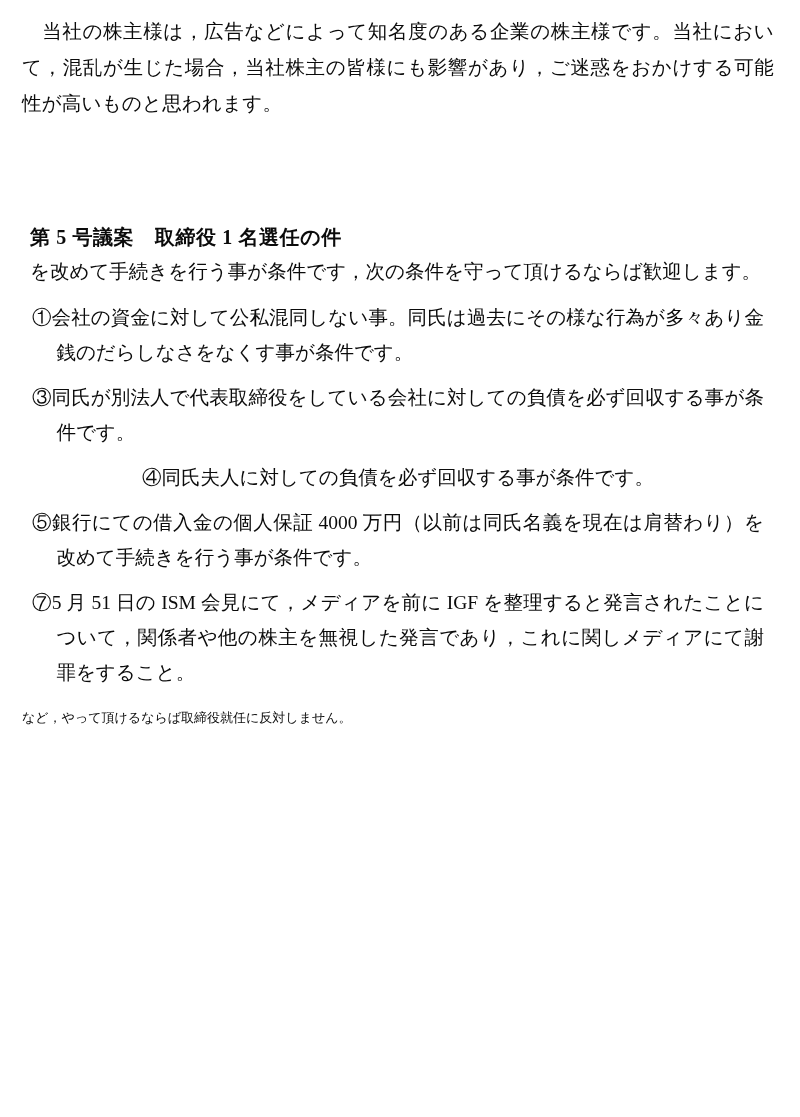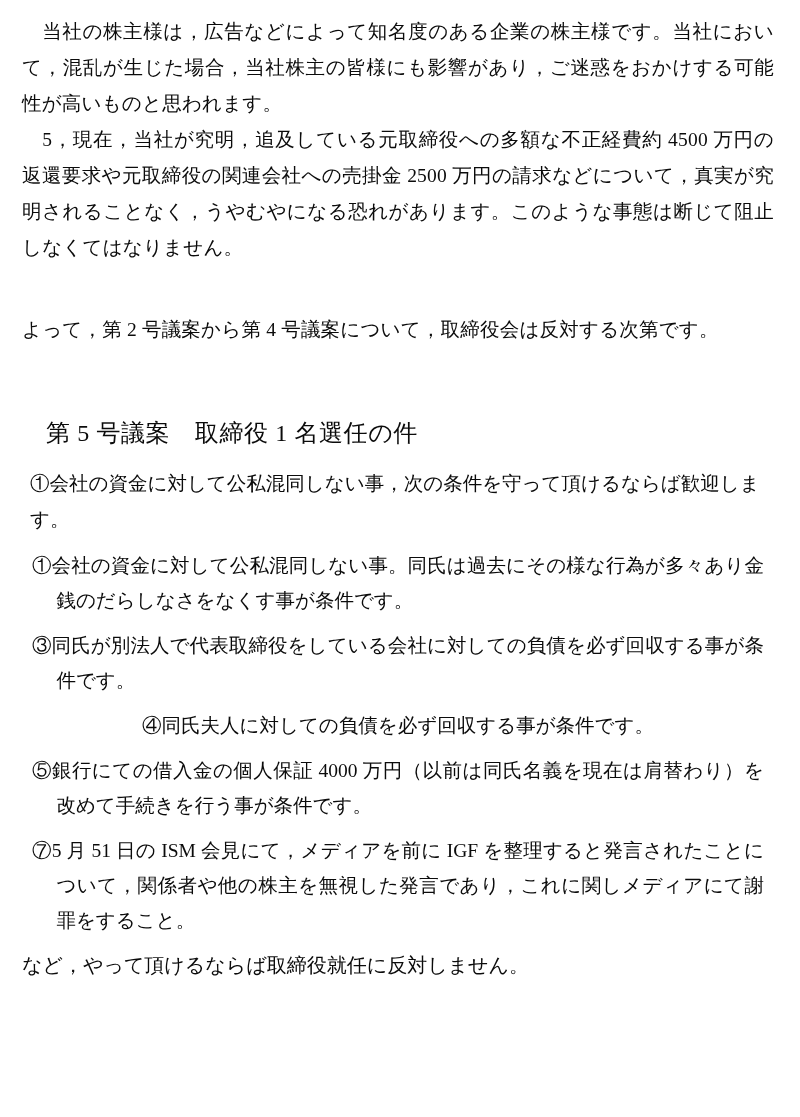--- a/index.html
+++ b/index.html
@@ -27,24 +27,24 @@
     line-height: 36px;
     text-align: justify;
     text-justify: inter-character;
     margin: 0;
     letter-spacing: 0.2px;
   }
   .blank-md { height: 46px; }
   .blank-lg { height: 52px; }
 
   .heading {
-    font-size: 24px;
+    font-size: 20px;
     line-height: 34px;
-    font-weight: normal;
-    margin: 16px;
+    font-weight: bold;
+    margin: 0;
     padding-left: 8px;
     letter-spacing: 0.6px;
   }
   .lead {
     font-size: 19.5px;
     line-height: 36px;
     margin: 0;
     padding-left: 8px;
   }
   .list {
@@ -58,43 +58,41 @@
     margin: 10px;
     padding-left: 1.25em;
     text-indent: -1.25em;
     text-align: justify;
     text-justify: inter-character;
   }
   .list li.no-justify {
     text-align: center;
   }
   .closing {
-    font-size: 20px;
+    font-size: 13px;
     line-height: 35px;
     margin: 0;
   }
 </style>
 </head>
 <body>
 
 <div class="page">
 
   <p class="para">　当社の株主様は，広告などによって知名度のある企業の株主様です。当社において，混乱が生じた場合，当社株主の皆様にも影響があり，ご迷惑をおかけする可能性が高いものと思われます。</p>
 
-  <p class="para">　5，現在，当社が究明，追及している元取締役への多額な不正経費約 4500 万円の返還要求や元取締役の関連会社への売掛金 2500 万円の請求などについて，真実が究明されることなく，うやむやになる恐れがあります。このような事態は断じて阻止しなくてはなりません。</p>
 
   <div class="blank-md"></div>
 
-  <p class="para">よって，第 2 号議案から第 4 号議案について，取締役会は反対する次第です。</p>
 
   <div class="blank-lg"></div>
 
   <h2 class="heading">第 5 号議案　取締役 1 名選任の件</h2>
 
-  <p class="lead">①会社の資金に対して公私混同しない事，次の条件を守って頂けるならば歓迎します。</p>
+  <p class="lead">を改めて手続きを行う事が条件です，次の条件を守って頂けるならば歓迎します。</p>
 
   <ul class="list">
     <li>①会社の資金に対して公私混同しない事。同氏は過去にその様な行為が多々あり金銭のだらしなさをなくす事が条件です。</li>
     <li>③同氏が別法人で代表取締役をしている会社に対しての負債を必ず回収する事が条件です。</li>
     <li class="no-justify">④同氏夫人に対しての負債を必ず回収する事が条件です。</li>
     <li>⑤銀行にての借入金の個人保証 4000 万円（以前は同氏名義を現在は肩替わり）を改めて手続きを行う事が条件です。</li>
     <li>⑦5 月 51 日の ISM 会見にて，メディアを前に IGF を整理すると発言されたことについて，関係者や他の株主を無視した発言であり，これに関しメディアにて謝罪をすること。</li>
   </ul>
 
   <p class="closing">など，やって頂けるならば取締役就任に反対しません。</p>

